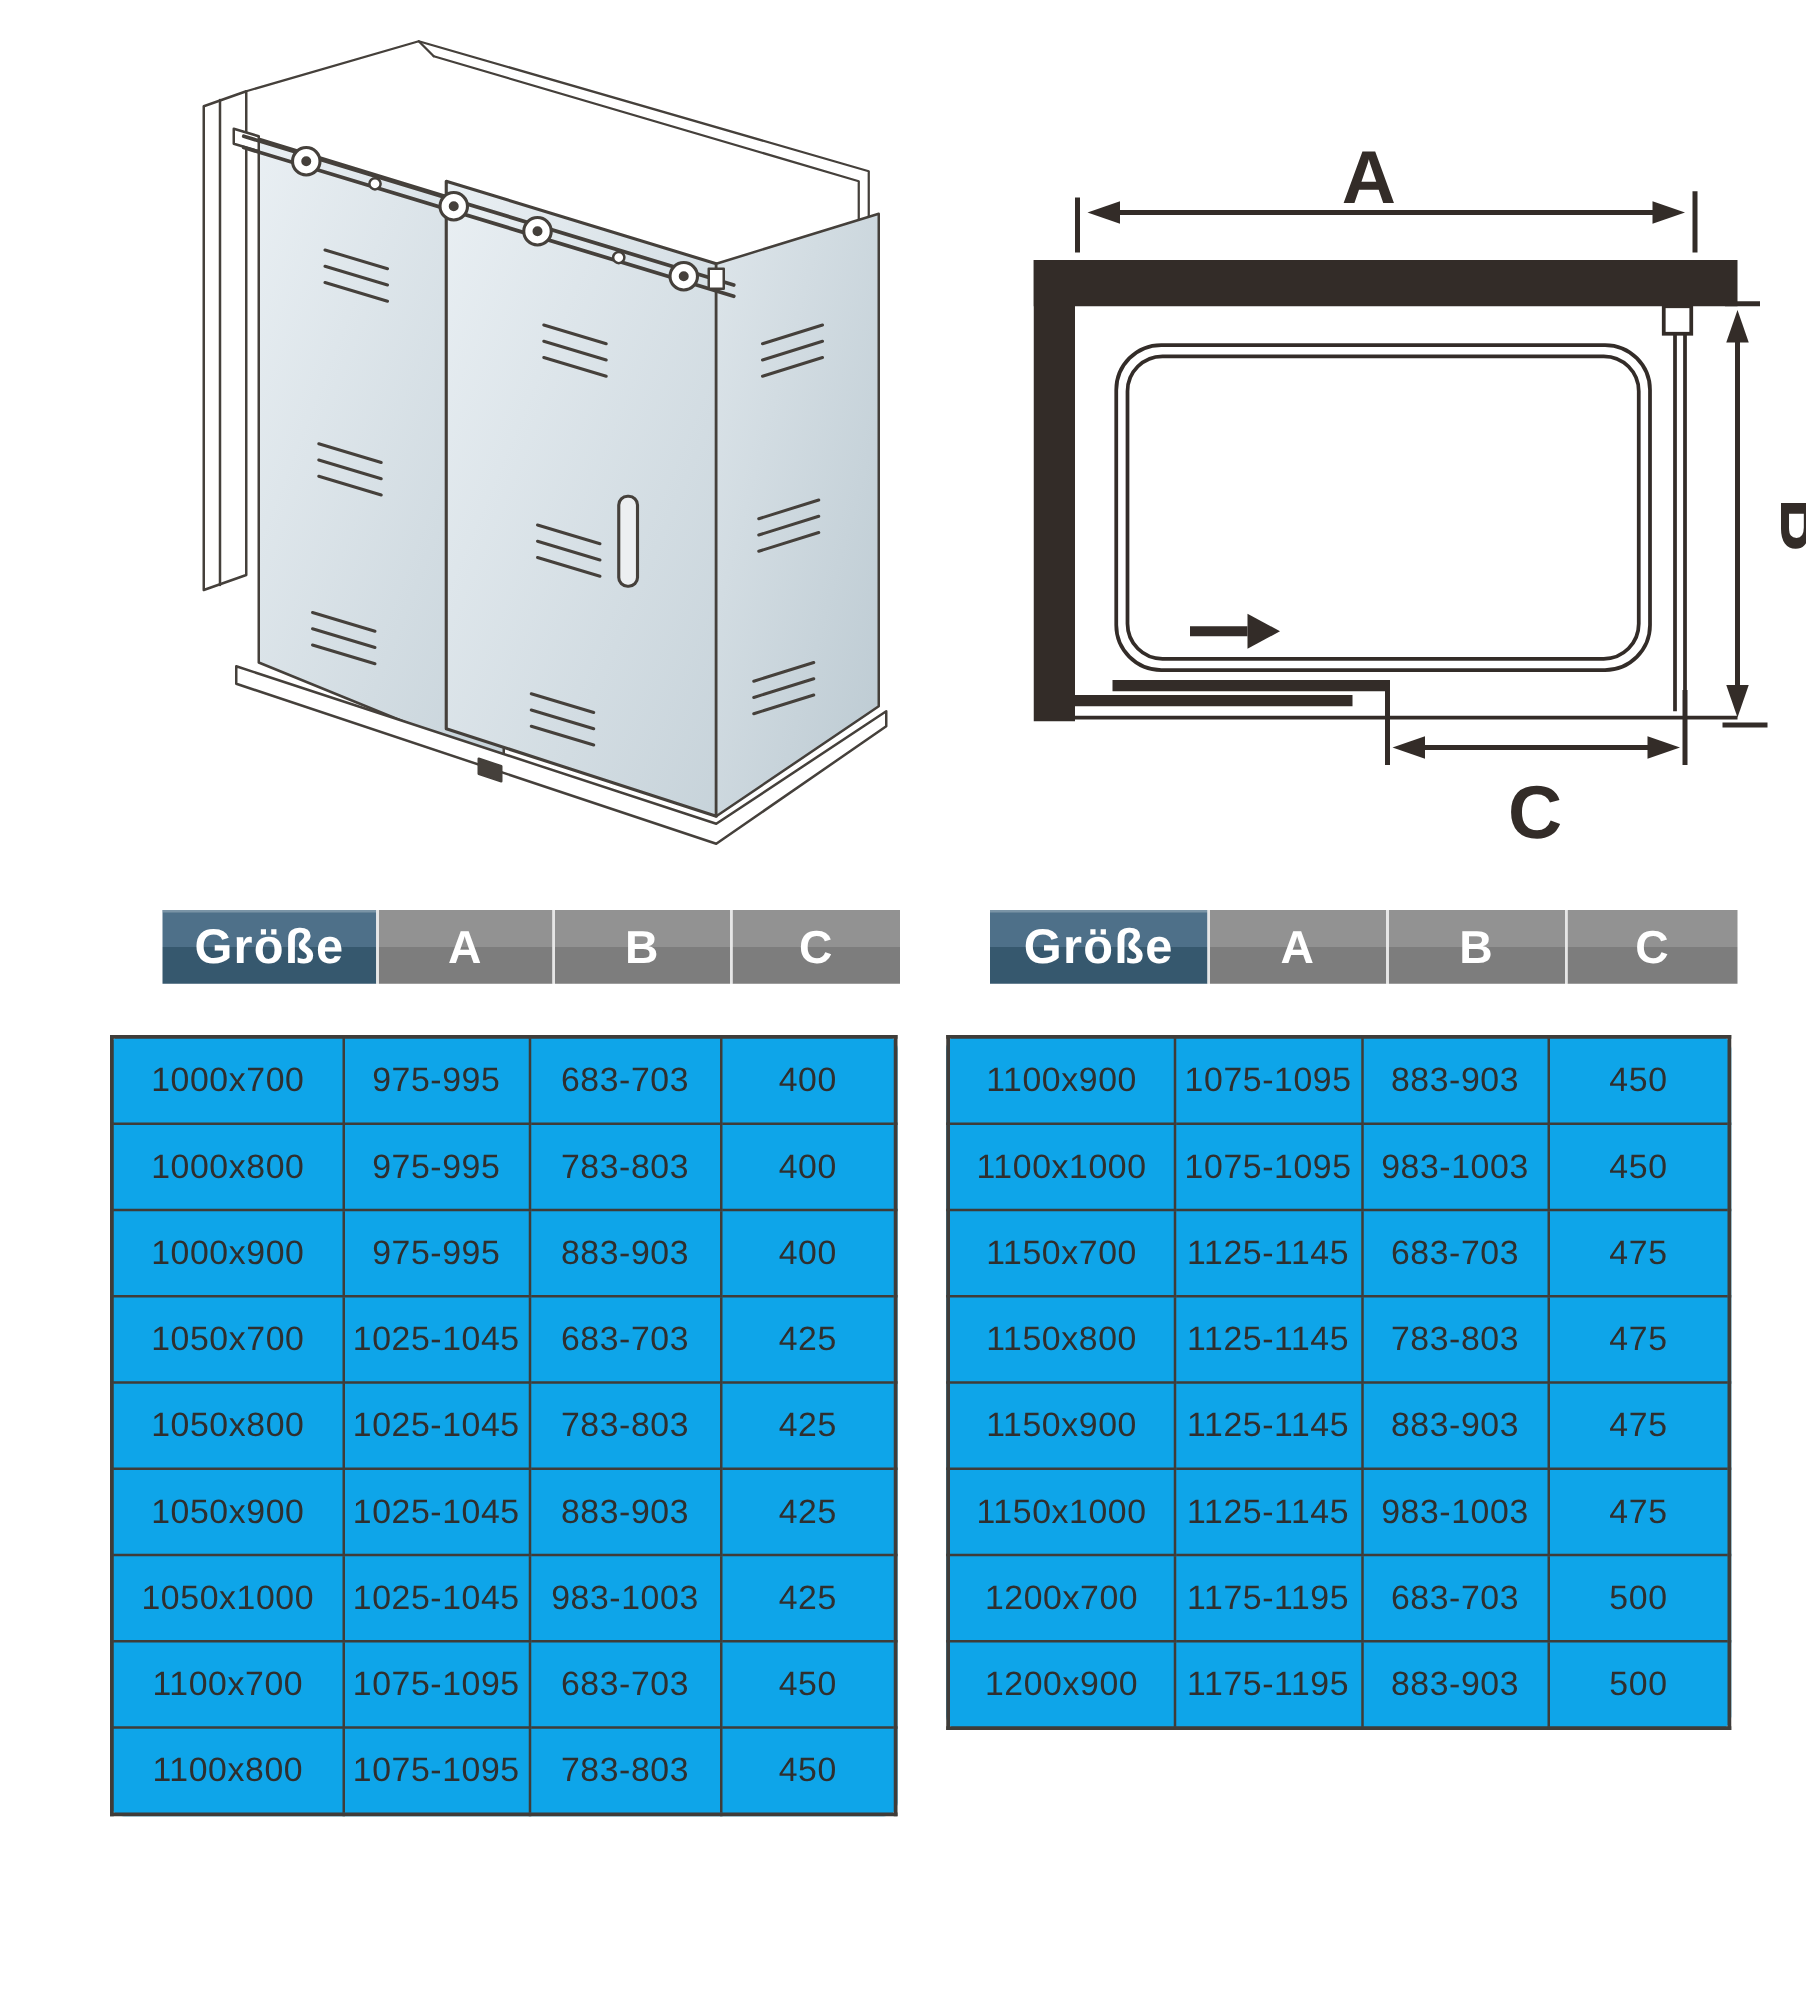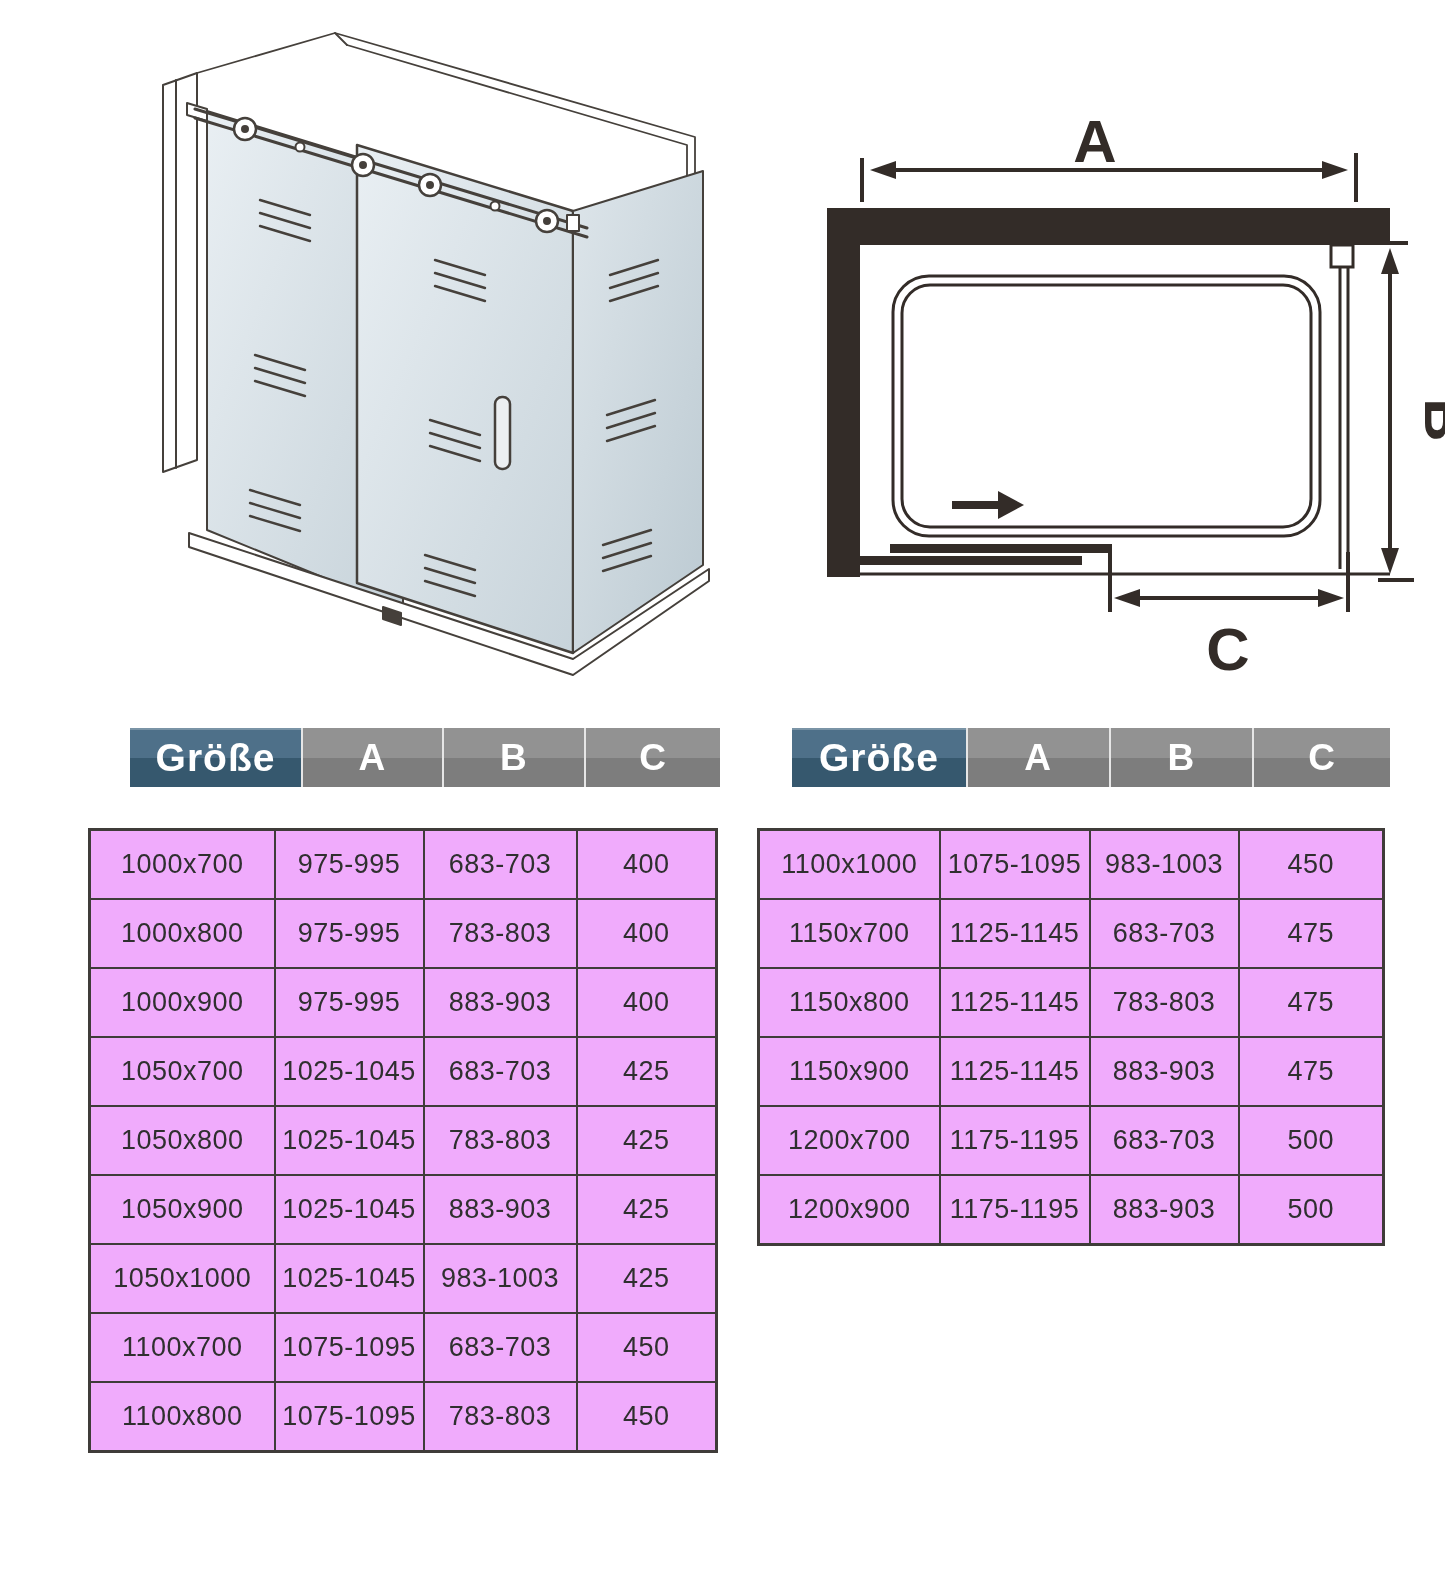--- a/index.html
+++ b/index.html
@@ -20,21 +20,21 @@
     box-shadow:inset 0 2px 0 rgba(255,255,255,.25);
     font-size:39px;
     margin-left:42px;
   }
   .hdr .cell.abc{
     background:linear-gradient(180deg,var(--header-gray-top) 0 50%,var(--header-gray-bottom) 50% 100%);
     border-left:2px solid #e6e6e6;
   }
   table.spec{
     position:absolute;border-collapse:collapse;table-layout:fixed;
-    background:#f0abfc;
+    background:#0ea5e9;
     border-radius:11px;
   }
   table.spec td{
     border:2px solid var(--table-line);
     text-align:center;vertical-align:middle;
     font-size:27px;color:#2f2f2f;height:65px;letter-spacing:.5px;
     white-space:nowrap;overflow:hidden;
   }
   table.spec{border:3px solid var(--table-line);}
 </style>
@@ -241,20 +241,26 @@
   </div>
   <table class="spec" style="left:757px;top:828px;width:625px;">
     <colgroup>
         <col style="width:181px">
         <col style="width:150px">
         <col style="width:149px">
         <col style="width:145px">
       </colgroup>
     <tbody>
         <tr>
+          <td>1100x900</td>
+          <td>1075-1095</td>
+          <td>883-903</td>
+          <td>450</td>
+        </tr>
+        <tr>
           <td>1100x1000</td>
           <td>1075-1095</td>
           <td>983-1003</td>
           <td>450</td>
         </tr>
         <tr>
           <td>1150x700</td>
           <td>1125-1145</td>
           <td>683-703</td>
           <td>475</td>
@@ -265,20 +271,26 @@
           <td>783-803</td>
           <td>475</td>
         </tr>
         <tr>
           <td>1150x900</td>
           <td>1125-1145</td>
           <td>883-903</td>
           <td>475</td>
         </tr>
         <tr>
+          <td>1150x1000</td>
+          <td>1125-1145</td>
+          <td>983-1003</td>
+          <td>475</td>
+        </tr>
+        <tr>
           <td>1200x700</td>
           <td>1175-1195</td>
           <td>683-703</td>
           <td>500</td>
         </tr>
         <tr>
           <td>1200x900</td>
           <td>1175-1195</td>
           <td>883-903</td>
           <td>500</td>

